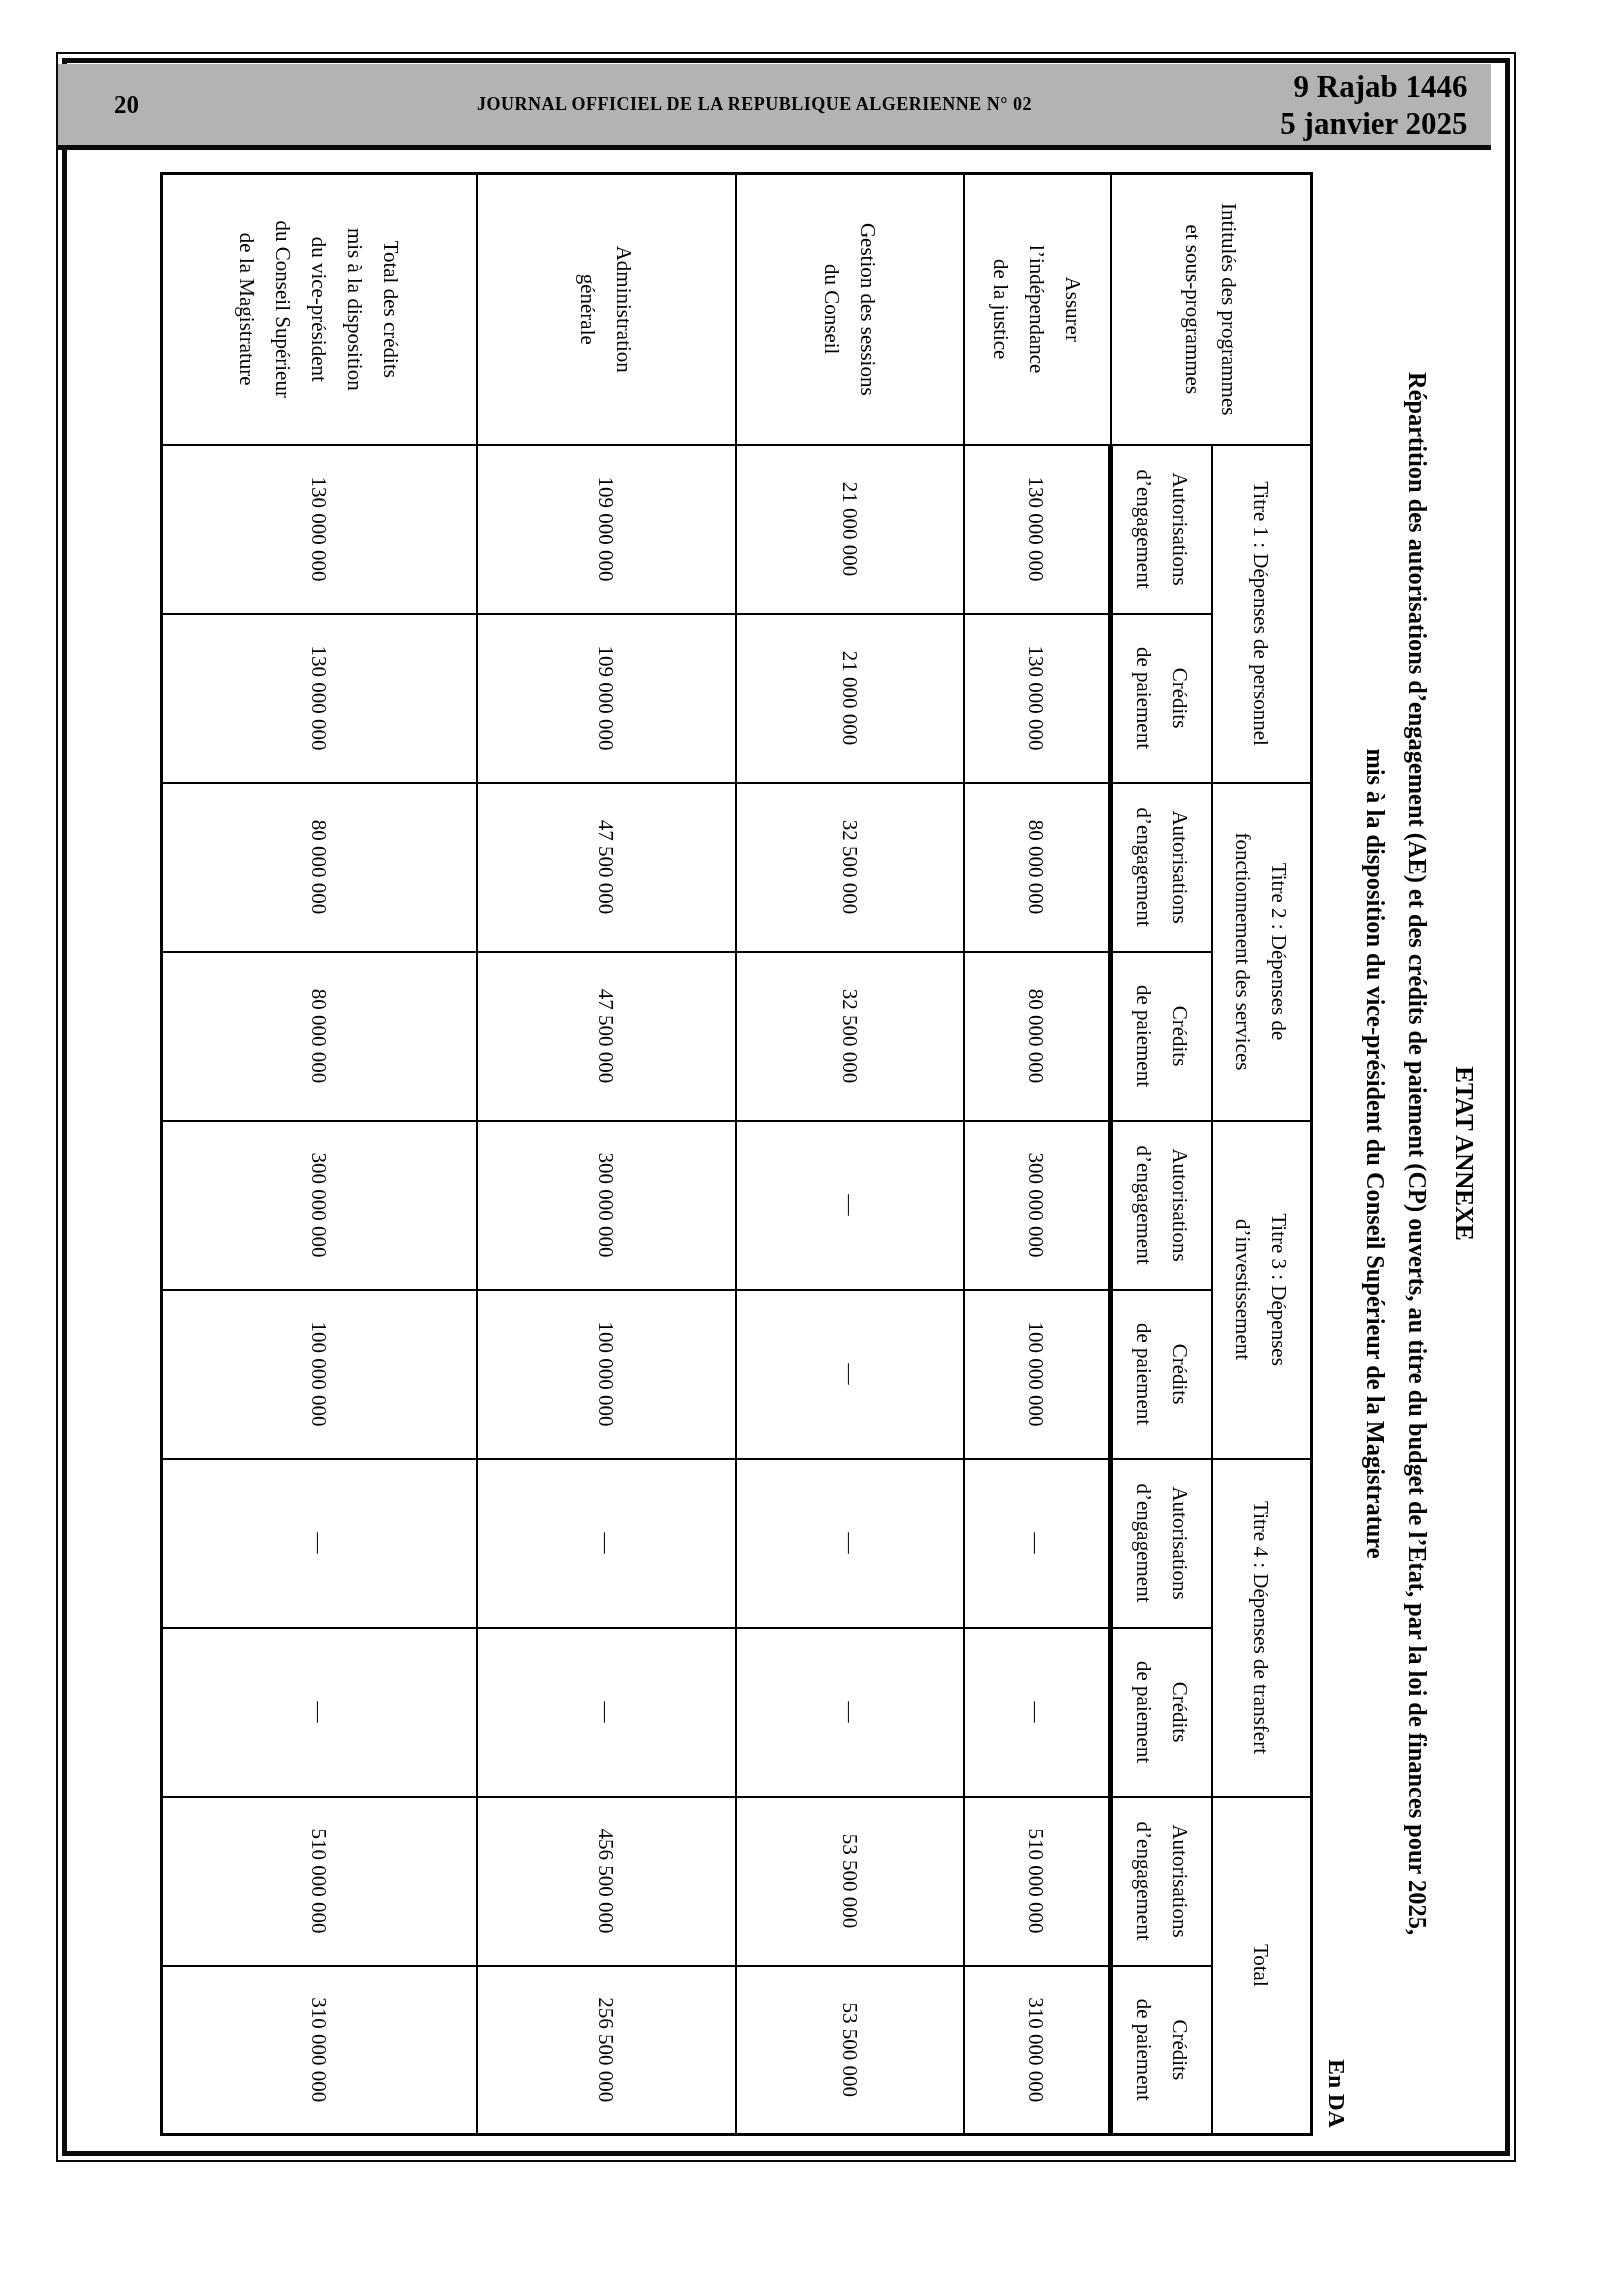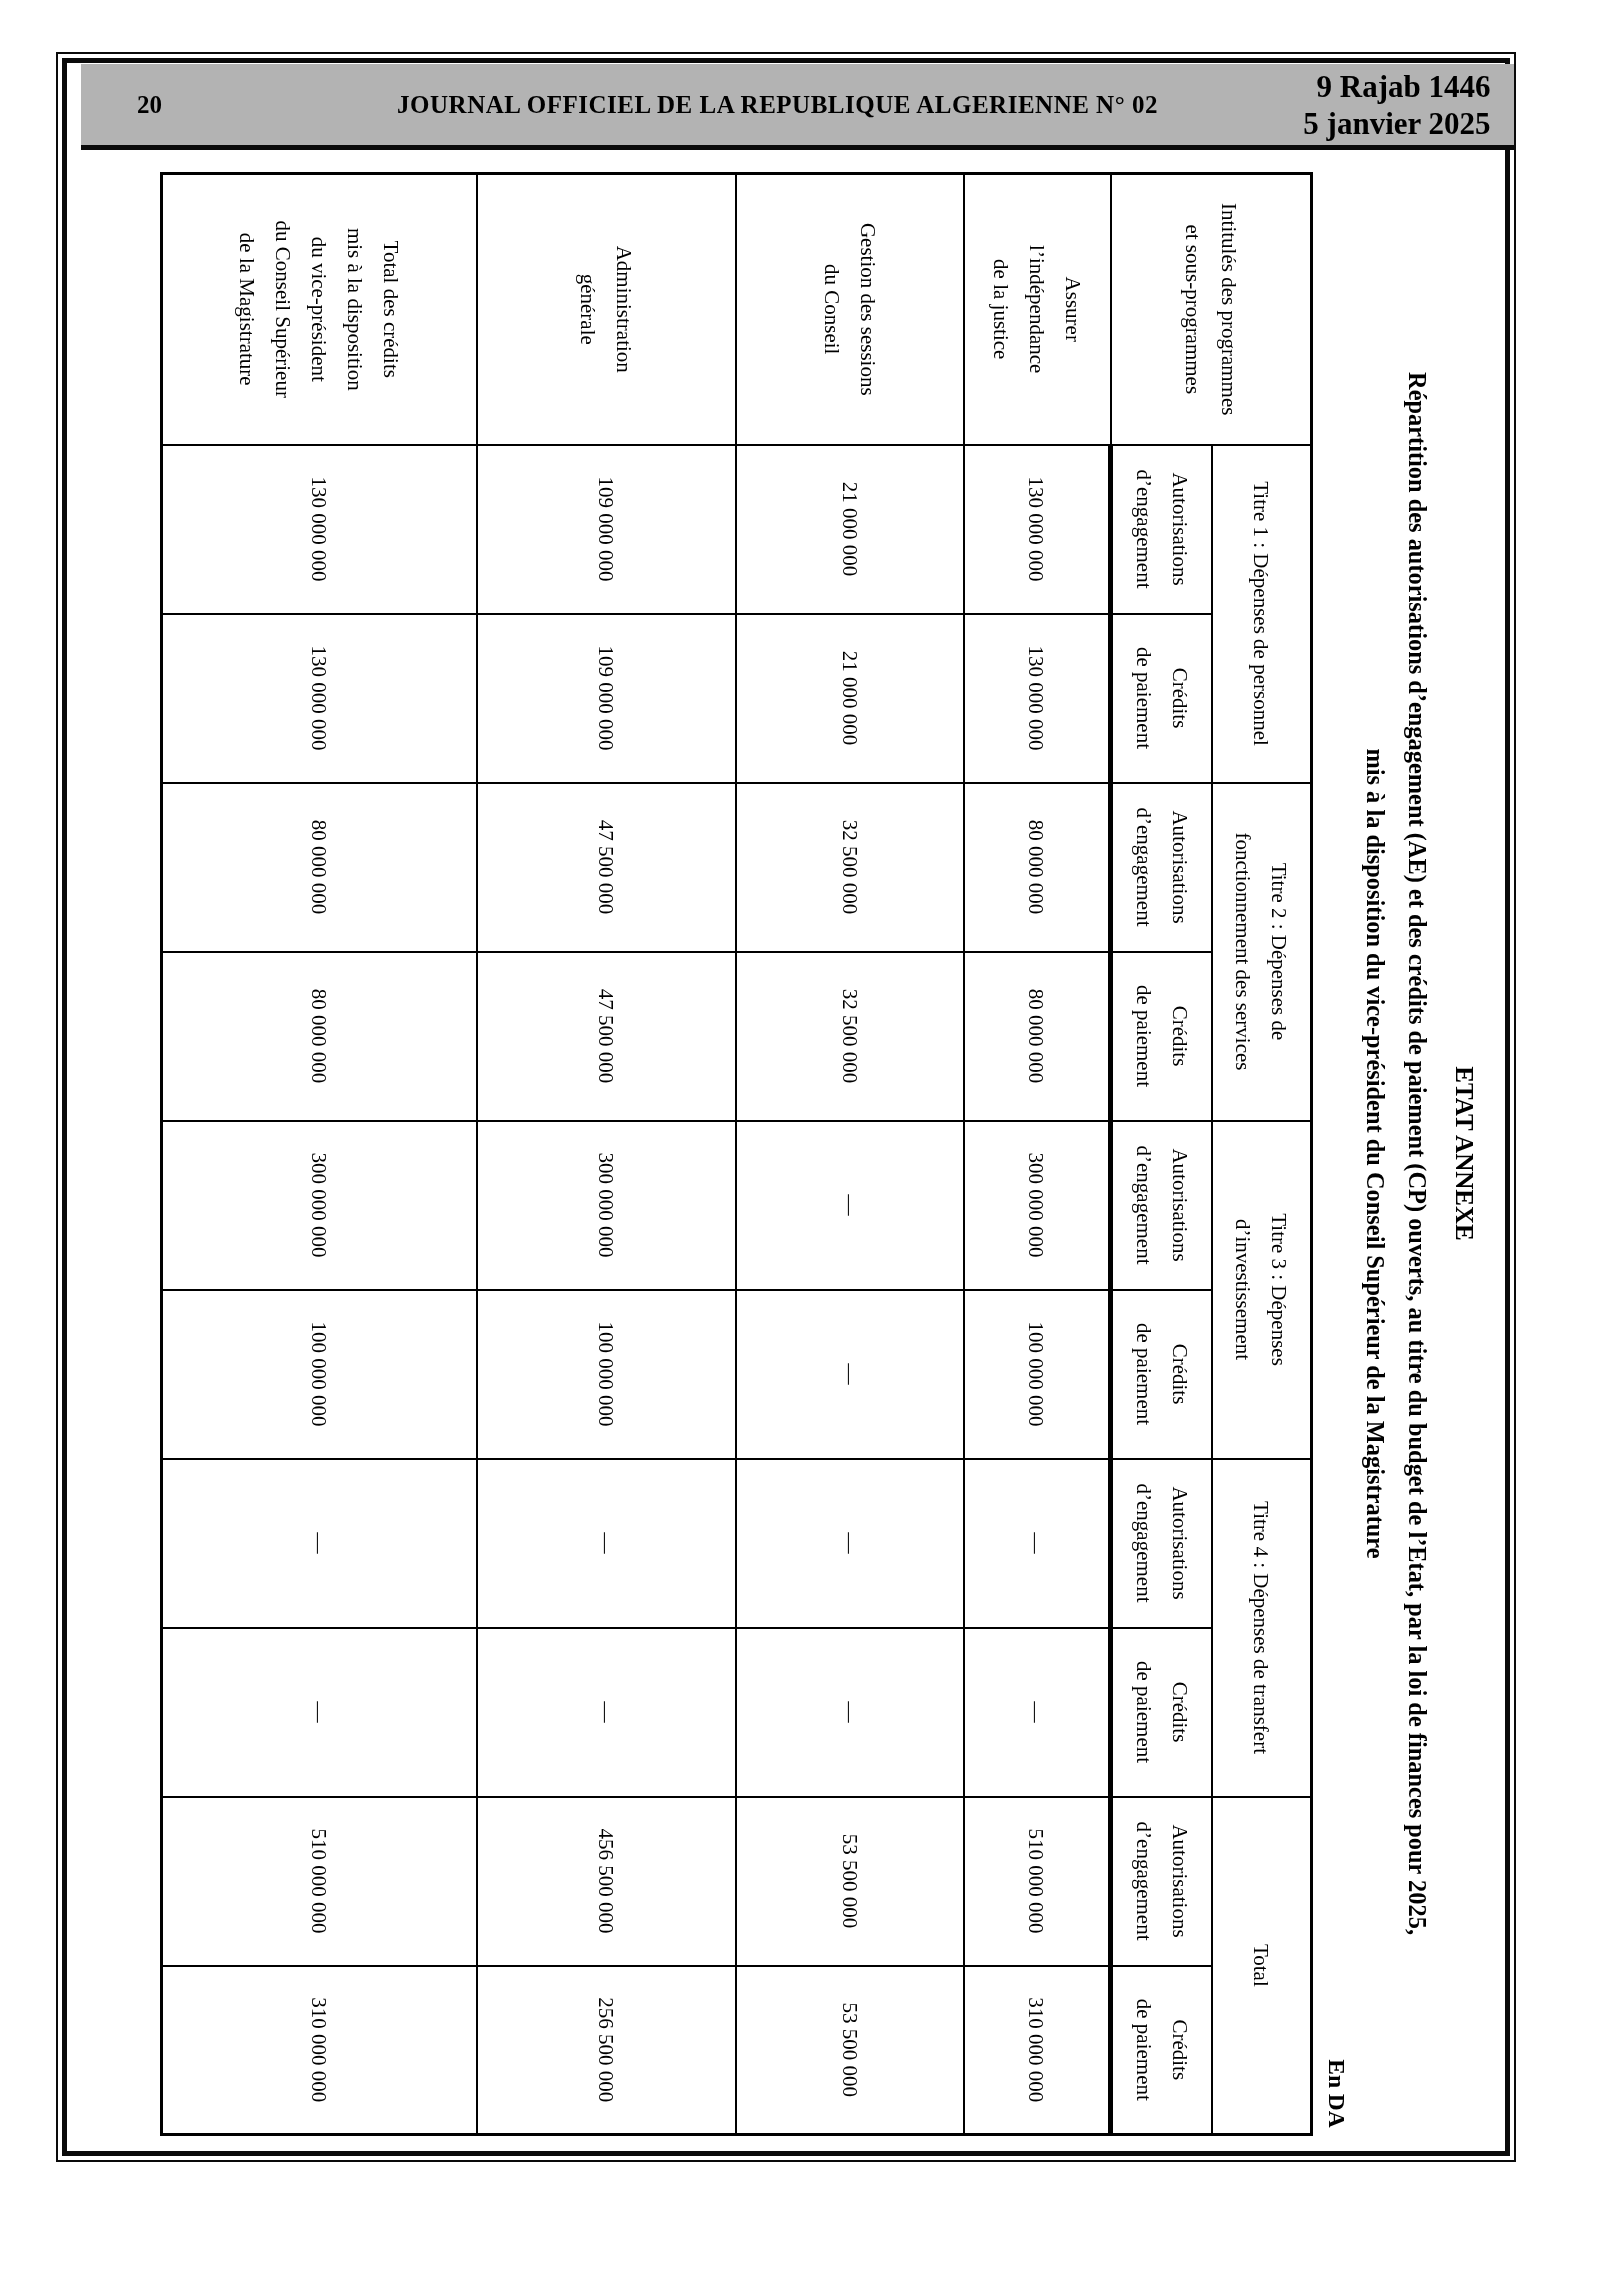--- a/index.html
+++ b/index.html
@@ -7,25 +7,25 @@
     position:relative;width:1615px;height:2285px;background:#ffffff;
     font-family:"Liberation Serif","DejaVu Serif",serif;color:#000;
     overflow:hidden;
   }
   
   .frame{position:absolute;left:56px;top:52px;width:1456px;height:2106px;border:2.7px solid #0a0a0a;}
   .frame::after{content:"";position:absolute;inset:3.6px;border:5.4px solid #0a0a0a;}
 
   
   .band{
-    position:absolute;left:81px;top:64px;width:1433px;height:81px;
+    position:absolute;left:58px;top:64px;width:1433px;height:81px;
     background:#b3b3b3;border-bottom:5.4px solid #0a0a0a;
   }
   .band .pageno{position:absolute;left:56px;top:0;height:81px;display:flex;align-items:center;font-weight:bold;font-size:25px;}
-  .band .jtitle{position:absolute;left:226px;width:941px;top:0;height:81px;display:flex;align-items:center;justify-content:center;font-weight:bold;font-size:25px;letter-spacing:0.5px;white-space:nowrap;}
+  .band .jtitle{position:absolute;left:226px;width:941px;top:0;height:81px;display:flex;align-items:center;justify-content:center;font-weight:bold;font-size:18px;letter-spacing:0.5px;white-space:nowrap;}
   .band .dates{position:absolute;right:23.5px;top:0;height:81px;display:flex;flex-direction:column;justify-content:center;text-align:right;font-weight:bold;font-size:31px;line-height:37px;}
 
   
   .land{
     position:absolute;left:136px;top:172px;width:1963px;height:1348px;
     transform-origin:0 0;transform:rotate(90deg) translateY(-1348px);
   }
   .etat{text-align:center;font-weight:bold;font-size:25px;line-height:36px;padding-top:1.8px;}
   .tl1{text-align:center;font-weight:bold;font-size:24.4px;line-height:34px;margin-top:12.7px;}
   .tl2{text-align:center;font-weight:bold;font-size:24.4px;line-height:34px;margin-top:7.2px;}

